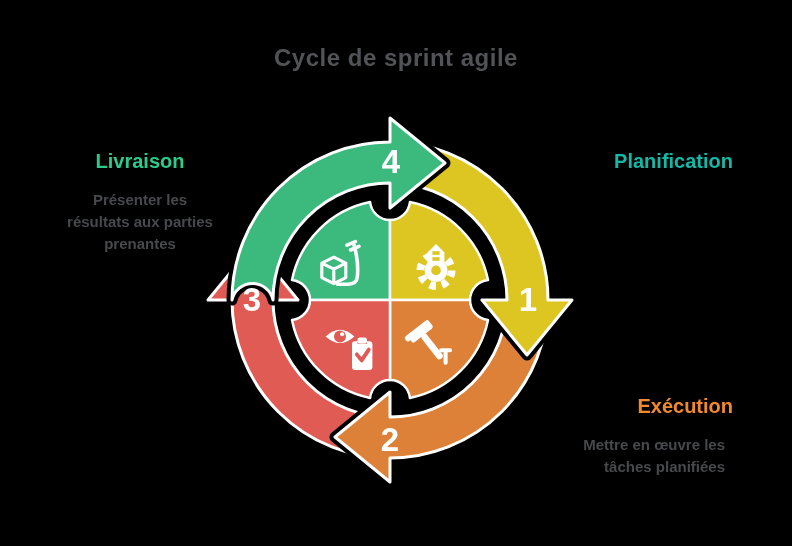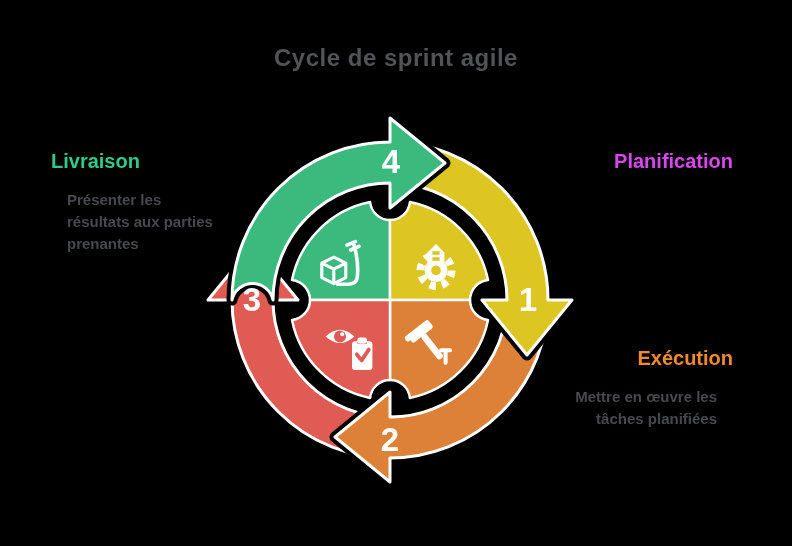--- a/index.html
+++ b/index.html
@@ -2,23 +2,23 @@
 <html><head>
 <meta charset="utf-8">
 <style>
   html,body{margin:0;padding:0;background:#000;}
   #stage{position:relative;width:792px;height:546px;background:#000;overflow:hidden;
          font-family:"Liberation Sans","DejaVu Sans",sans-serif;}
   .title{position:absolute;left:0;right:0;top:44px;text-align:center;
          font-size:24px;font-weight:bold;letter-spacing:.5px;}
   .label-block{position:absolute;width:178px;}
   .label-block h2{margin:0 0 16px 0;font-size:20px;font-weight:bold;line-height:24px;}
-  .label-block p{margin:16px;font-size:15px;line-height:22px;font-weight:bold;
+  .label-block p{margin:8px;font-size:15px;line-height:22px;font-weight:bold;
                  white-space:pre-line;}
-  .lb-left{left:51px;text-align:left;}
+  .lb-left{left:51px;text-align:center;}
   .lb-right{right:59px;text-align:right;}
   .lb-top{top:149px;}
   .lb-bottom{top:346px;}
   #diagram{position:absolute;left:190px;top:100px;}
   .halo{fill:#000;stroke:#000;stroke-width:11;stroke-linejoin:round;}
   .seg{stroke:#fff;stroke-width:3;stroke-linejoin:round;}
   .quad{stroke:#fff;stroke-width:2.5;stroke-linejoin:round;}
   .num{fill:#fff;font-family:"Liberation Sans","DejaVu Sans",sans-serif;
        font-size:33px;font-weight:bold;text-anchor:middle;}
   .iw{fill:#fff;}
@@ -32,28 +32,28 @@
   <div class="title" style="color: rgb(81, 83, 86);">Cycle de sprint agile</div>
 
   <div class="label-block lb-left lb-top">
     <h2 style="color: rgb(43, 203, 140);">Livraison</h2>
     <p style="color: rgb(71, 73, 77);">Présenter les
 résultats aux parties
 prenantes</p>
   </div>
 
   <div class="label-block lb-right lb-top">
-    <h2 style="color: #d946ef;">Planification</h2>
+    <h2 style="color: #14b8a6;">Planification</h2>
   </div>
 
   <div class="label-block lb-left lb-bottom">
   </div>
 
   <div class="label-block lb-right lb-bottom">
-    <h2 style="color: rgb(241, 138, 45);">Exécution</h2>
+    <h2 style="color: rgb(241, 138, 45); margin-top: 48px;">Exécution</h2>
     <p style="color: rgb(71, 73, 77);">Mettre en œuvre les
 tâches planifiées</p>
   </div>
 
   <svg id="diagram" width="400" height="400" viewBox="-200 -200 400 400">
 
     <g transform="rotate(180)">
       <path class="halo" d="M 0 -158 A 158 158 0 0 1 158 0 L 182 0 L 137 55 L 92 0 L 117 0 A 117 117 0 0 0 0 -117 A 21 21 0 0 0 0 -158 Z"></path>
       <path class="seg" d="M 0 -158 A 158 158 0 0 1 158 0 L 182 0 L 137 55 L 92 0 L 117 0 A 117 117 0 0 0 0 -117 A 21 21 0 0 0 0 -158 Z" fill="#e05b54"></path>
     </g>

